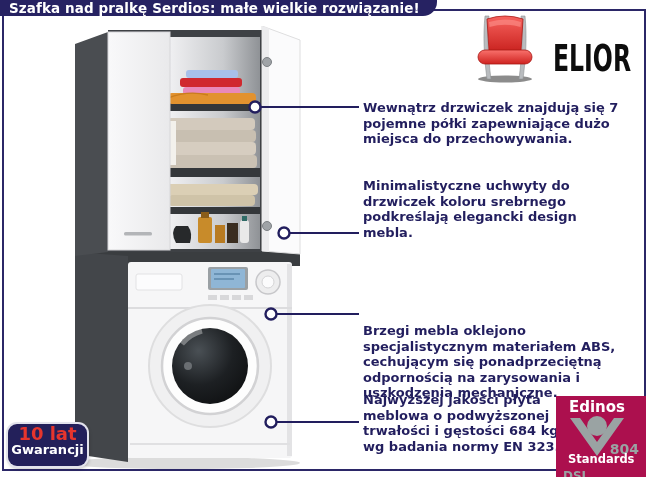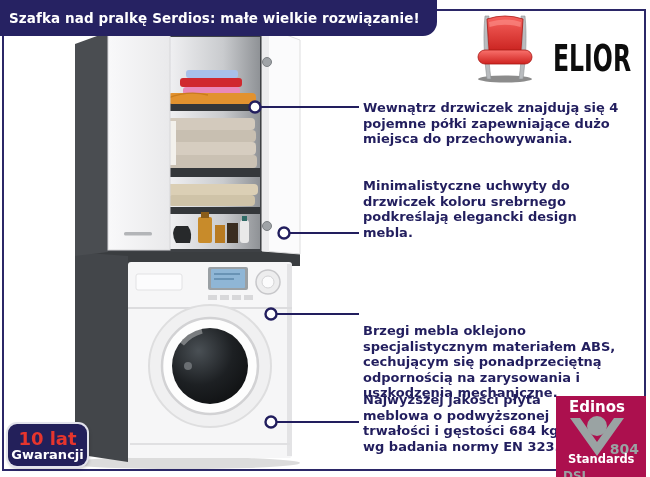--- a/index.html
+++ b/index.html
@@ -7,21 +7,21 @@
     width:650px;height:477px;position:relative;background:#ffffff;
     font-family:"DejaVu Sans", sans-serif;overflow:hidden;
   }
   
   .frame{
     position:absolute;left:2px;top:9px;width:640px;height:458px;
     border:2px solid #2b2767;z-index:1;background:transparent;
   }
   
   .banner{
-    position:absolute;left:0;top:0;width:437px;height:36px;z-index:6;
+    position:absolute;left:0;top:0;width:437px;height:16px;z-index:6;
     background:#262262;border-bottom-right-radius:14px;
     display:flex;align-items:center;
   }
   .banner-title{
     color:#ffffff;font-weight:bold;font-size:13.5px;white-space:nowrap;
     padding-left:9px;letter-spacing:0.1px;
   }
   
   .brand{position:absolute;left:468px;top:11px;width:178px;height:76px;z-index:5;}
   .brand-chair{position:absolute;left:2px;top:2px;}
@@ -39,21 +39,21 @@
     font-size:13px;line-height:15.5px;white-space:pre-line;z-index:4;
   }
   .callout.c1{top:100px;}
   .callout.c2{top:178px;}
   .callout.c3{top:289px;margin-top:34px;}
   .callout.c4{top:392px;}
   
   .badge{
     position:absolute;left:8px;top:424px;width:79px;height:42px;z-index:7;
     background:#23205a;border-radius:9px;box-shadow:0 0 0 2px #e3e3ec,1px 2px 4px rgba(0,0,0,0.35);
-    display:flex;flex-direction:column;align-items:center;justify-content:center;
+    display:flex;flex-direction:column;align-items:center;
   }
   .badge-line1{color:#e6352d;font-weight:bold;font-size:18px;line-height:19px;}
   .badge-line2{color:#ffffff;font-weight:bold;font-size:13px;line-height:14px;}
   
   .cert{
     position:absolute;left:556px;top:396px;width:82px;height:92px;z-index:7;
     background:#ac104e;overflow:hidden;padding-left:8px;
   }
   .cert-title{position:absolute;left:0;top:2px;width:82px;text-align:center;color:#fff;font-weight:bold;font-size:15px;}
   .cert-v{position:absolute;left:0;top:0;}
@@ -203,21 +203,21 @@
     <line x1="276" y1="422" x2="359" y2="422"></line>
   </g>
   <g fill="#ffffff" stroke="#221e5e" stroke-width="2.4">
     <circle cx="255" cy="107" r="5.5"></circle>
     <circle cx="284" cy="233" r="5.5"></circle>
     <circle cx="271" cy="314" r="5.5"></circle>
     <circle cx="271" cy="422" r="5.5"></circle>
   </g>
 </svg>
 
-<div class="callout c1">Wewnątrz drzwiczek znajdują się 4
+<div class="callout c1">Wewnątrz drzwiczek znajdują się 7
 pojemne półki zapewniające dużo
 miejsca do przechowywania.</div>
 <div class="callout c2">Minimalistyczne uchwyty do
 drzwiczek koloru srebrnego
 podkreślają elegancki design
 mebla.</div>
 <div class="callout c3">Brzegi mebla oklejono
 specjalistycznym materiałem ABS,
 cechującym się ponadprzeciętną
 odpornością na zarysowania i

